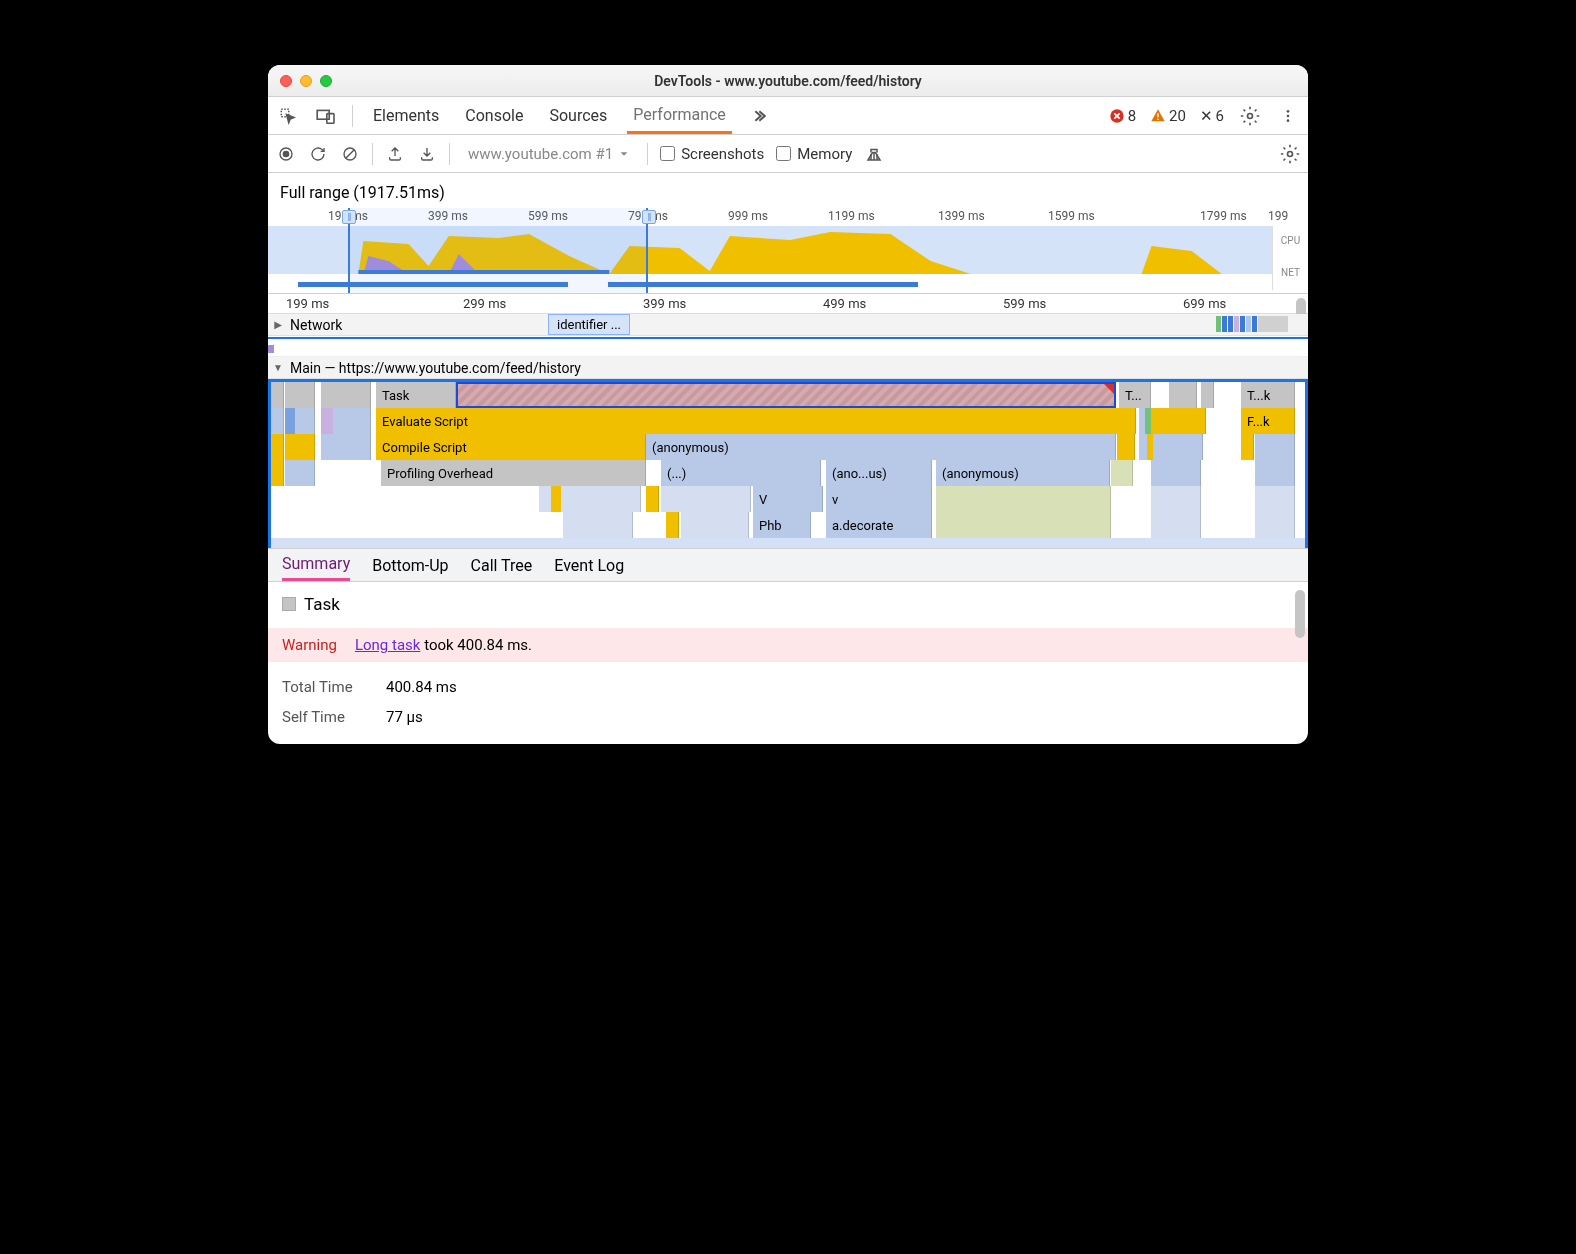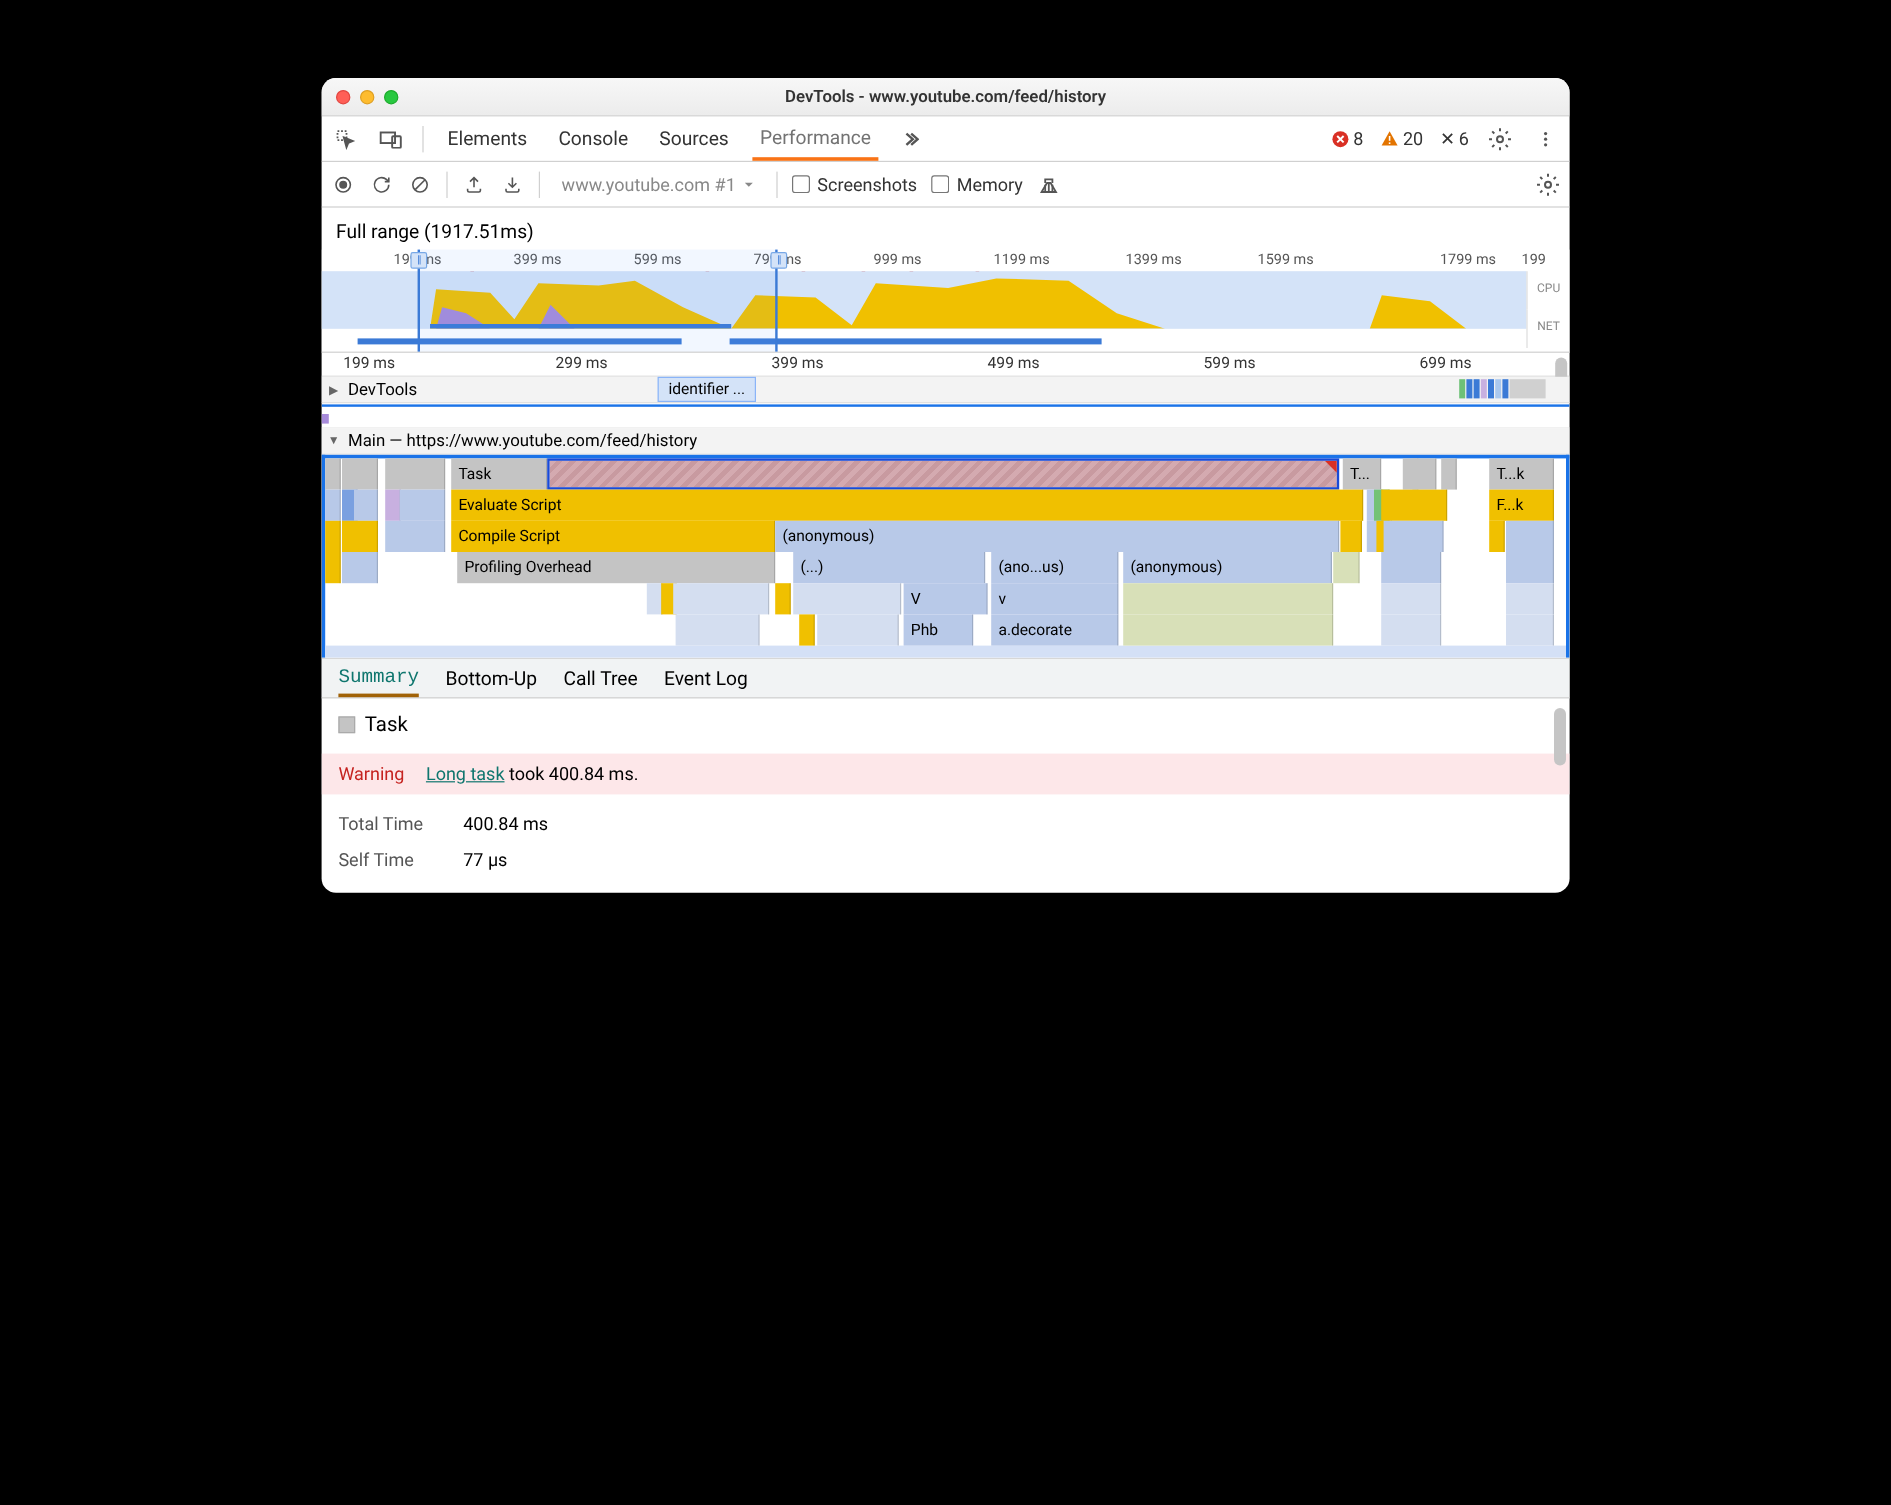--- a/index.html
+++ b/index.html
@@ -69,29 +69,29 @@
 .c-blue { background:#b8c9e8; color:#000; }
 .c-lblue { background:#d4def0; }
 .c-olive { background:#d8e0b8; }
 .c-purple { background:#c8b0e0; }
 .task-sel { border:2px solid #1a4ad6 !important; background:repeating-linear-gradient(135deg,#d4aab0,#d4aab0 4px,#c89aa0 4px,#c89aa0 8px); }
 .red-tri { position:absolute; right:0; top:0; width:0; height:0; border-top:10px solid #d93025; border-left:10px solid transparent; }
 
 
 .btabs { height: 34px; background:#f1f3f4; border-top:1px solid #d0d0d0; border-bottom:1px solid #d0d0d0; display:flex; align-items:center; gap:22px; padding:0 14px; font-size:16px; }
 .btabs .btab { cursor:pointer; height:100%; display:flex; align-items:center; }
-.btabs .btab.active { color:#0f766e; border-bottom:3px solid #a16207;font-family:Liberation Mono, monospace; }
+.btabs .btab.active { color:#701a75; border-bottom:3px solid #ec4899; }
 
 
 .summary { padding: 12px 14px; font-size: 15px; position:relative; }
 .summary .hdr { display:flex; align-items:center; gap:8px; margin-bottom:14px; }
 .summary .sq { width:14px; height:14px; background:#c4c4c4; border:1px solid #aaa; }
 .summary .warn-row { background:#fde7e9; margin:0 -14px; padding:8px 14px; display:flex; gap:18px; margin-bottom:10px; }
 .summary .warn-row .lbl { color:#c5221f; }
-.summary .warn-row a { color:#0f766e; text-decoration:underline; }
+.summary .warn-row a { color:#6d28d9; text-decoration:underline; }
 .summary .stat { display:flex; gap:24px; padding:6px 0; color:#555; }
 .summary .stat .k { width:80px; }
 .summary .stat .v { color:#000; }
 .summary .vscroll { position:absolute; right:3px; top:8px; width:10px; height:48px; background:#c5c5c5; border-radius:5px; }
 </style>
 </head>
 <body>
 
 <div class="window">
 
@@ -271,21 +271,21 @@
     <span style="left:195px">299 ms</span>
     <span style="left:375px">399 ms</span>
     <span style="left:555px">499 ms</span>
     <span style="left:735px">599 ms</span>
     <span style="left:915px">699 ms</span>
     <div class="scrollthumb"></div>
   </div>
 
   <div class="track-hdr network-row">
     <span class="arrow">▶</span>
-    <span>DevTools</span>
+    <span>Network</span>
     <div class="ident-pill">identifier ...</div>
     <div class="right-stack">
       <span style="background:#6ec177"></span>
         <span style="background:#3b7ad6"></span>
         <span style="background:#3b7ad6"></span>
       <span style="background:#c8b0e0"></span>
         <span style="background:#3b7ad6"></span>
         <span style="background:#aac8ee"></span>
       <span style="background:#3b7ad6"></span>
         <span style="background:#d0d0d0; width:30px"></span>

